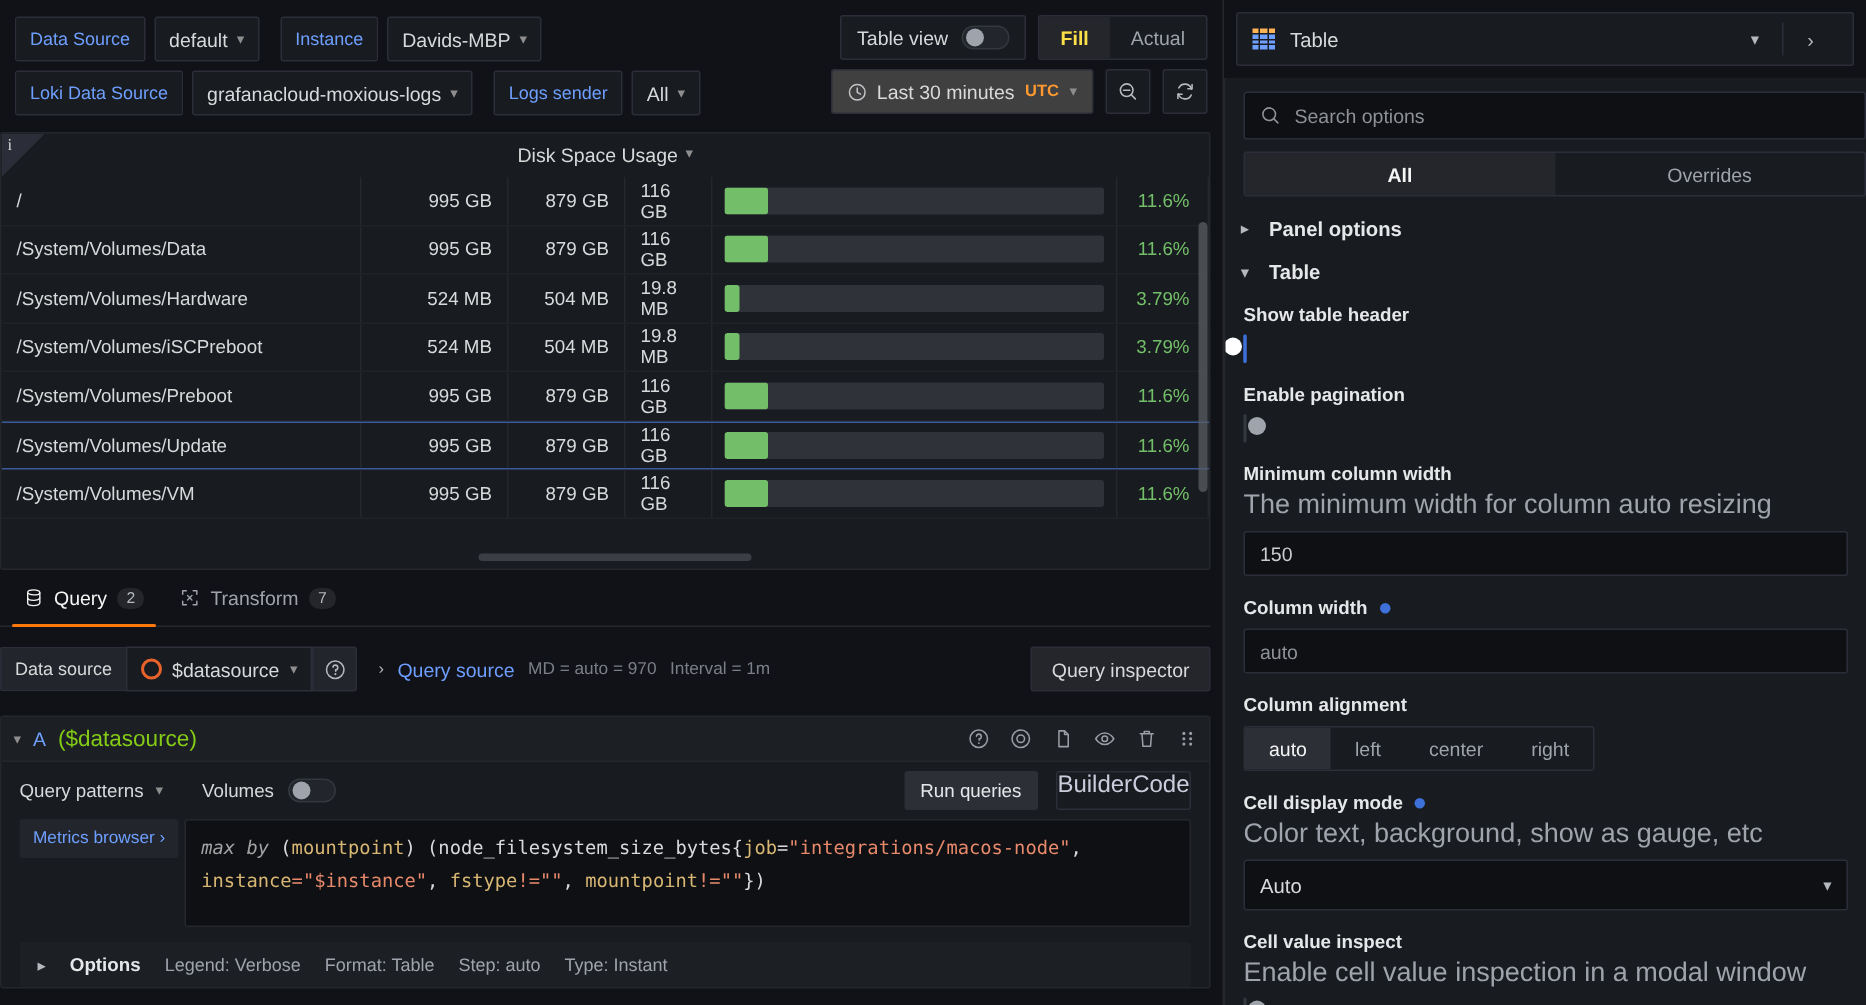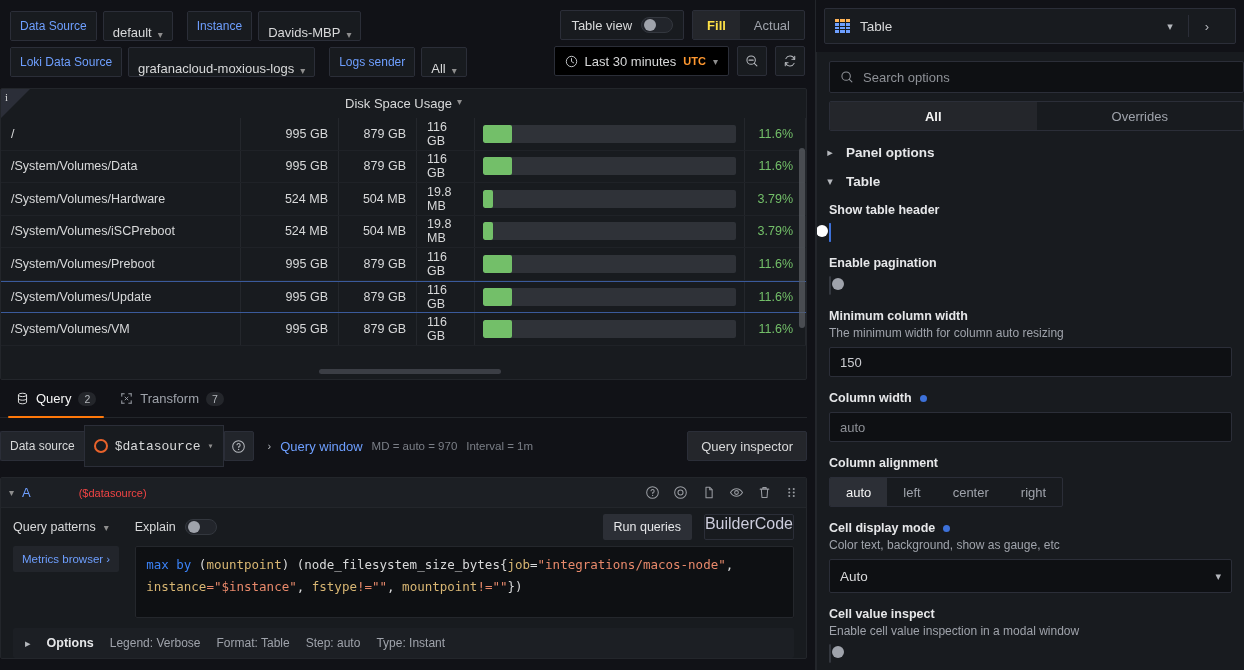--- a/index.html
+++ b/index.html
@@ -13,39 +13,39 @@
   .app { display: flex; width: 1244px; height: 670px; }
 
   
   .left { width: 815px; height: 670px; display: flex; flex-direction: column; background: #111217; }
 
   
   .toolbar { padding: 10px 10px 0 10px; }
   .toolbar-row { display: flex; align-items: center; height: 32px; margin-bottom: 4px; position: relative; }
   .varbox { display: flex; align-items: center; height: 30px; border: 1px solid #2b2e38; border-radius: 2px; background: #181b1f; }
   .varlabel { color: #6e9fff; font-size: 12px; font-weight: 500; padding: 0 9px; height: 28px; display:flex; align-items:center; background:#181b1f; }
-  .varsel { display:flex; align-items:flex-end; gap:6px; height: 30px; border: 1px solid #2b2e38; border-radius: 2px;
+  .varsel { display:flex; align-items:center; gap:6px; height: 30px; border: 1px solid #2b2e38; border-radius: 2px;
             background: #181b1f; color: #d8d9da; font-size: 13px; padding: 0 9px; margin-left: 6px; }
   .chev { color: #8e8e8e; font-size: 10px; }
   .spacerpx { width: 14px; }
 
   .right-tools { position: absolute; right: 0; top: 0; display: flex; align-items: center; gap: 8px; }
   .tableview-box { display:flex; align-items:center; gap:9px; height:30px; padding: 0 10px;
       border:1px solid #2b2e38; border-radius:2px; background:#181b1f; font-size:13px; color:#d8d9da;justify-content:flex-end;}
   .switch { width: 32px; height: 16px; border-radius: 9px; background: #22252b; border:1px solid #33373e; position: relative; }
   .switch .knob { position:absolute; width:12px; height:12px; border-radius:50%; background:#9fa3ab; top:1px; left:2px; }
   .switch.on { background:#3d71d9; border-color:#3d71d9; }
   .switch.on .knob { left: auto; right: 2px; background: #fff; }
 
   .seg { display:flex; border:1px solid #2b2e38; border-radius:2px; overflow:hidden; height:30px; background:#181b1f;}
   .seg > div { padding: 0 14px; display:flex; align-items:center; font-size:13px; color:#9fa3ab; }
   .seg > div.active { background:#24262b; color:#fde047; font-weight:700; }
 
   .timebox { display:flex; align-items:center; gap:7px; height:30px; padding:0 10px; border:1px solid #2b2e38;
-      border-radius:2px; background:#000000; font-size:13px; color:#d8d9da; }
+      border-radius:2px; background:#404040; font-size:13px; color:#d8d9da; }
   .utc { color:#ff9830; font-size:11px; font-weight:700; }
   .iconbtn { width:30px; height:30px; border:1px solid #2b2e38; border-radius:2px; background:#181b1f;
       display:flex; align-items:center; justify-content:center; color:#b5b8bd; }
 
   
   .panel { margin: 6px 8px 0 0; background:#181b1f; border:1px solid #23262b; border-radius:2px;
            height: 292px; display:flex; flex-direction:column; overflow:hidden; position: relative; }
   .panel-head { height: 29px; display:flex; align-items:center; justify-content:center; position:relative; flex:0 0 29px; }
   .panel-title { font-size:13px; font-weight:500; color:#d8d9da; display:flex; align-items:flex-start; gap:5px; }
   .info-corner { position:absolute; left:0; top:0; width:0; height:0; border-top: 29px solid #2b2e38; border-right: 29px solid transparent; }
@@ -73,50 +73,50 @@
   .qtabs { display:flex; align-items:flex-end; height:38px; border-bottom:1px solid #23262b; margin-right:8px; padding-left:4px; }
   .qtab { display:flex; align-items:center; gap:7px; padding:0 12px; height:37px; font-size:13px; color:#9fa3ab; position:relative; }
   .qtab.active { color:#f5f5f5; font-weight:500; }
   .qtab.active:after { content:""; position:absolute; left:4px; right:4px; bottom:-1px; height:2px; background:#ff780a; border-radius:2px; }
   .badge { background:#24262b; color:#b5b8bd; border-radius:9px; font-size:10.5px; padding:1px 6px; min-width:17px; text-align:center; }
 
   
   .qopt-row { display:flex; align-items:center; height:38px; margin: 9px 8px 0 0; gap:0; }
   .ds-label { background:#22252b; border:1px solid #2b2e38; border-right:none; border-radius:2px 0 0 2px;
       font-size:12px; font-weight:500; color:#d8d9da; padding:0 9px; height:30px; display:flex; align-items:center; }
-  .ds-picker { display:flex; align-items:center; gap:7px; height:42px; border:1px solid #2b2e38; background:#181b1f;
-      padding:0 9px; font-size:13px; color:#d8d9da;font-family:Liberation Mono, monospace; }
+  .ds-picker { display:flex; align-items:center; gap:7px; height:30px; border:1px solid #2b2e38; background:#181b1f;
+      padding:0 9px; font-size:13px; color:#d8d9da; }
   .ds-logo { width:14px; height:14px; border-radius:50%; border:2px solid #e8622b; }
   .help-btn { width:30px; height:30px; border:1px solid #2b2e38; background:#22252b; border-radius:0 2px 2px 0;
       display:flex; align-items:center; justify-content:center; color:#b5b8bd; font-size:12px; }
   .qopts { display:flex; align-items:center; gap:9px; margin-left:14px; font-size:12.5px; }
   .qopts .caret { color:#b5b8bd; font-size:11px; }
   .qopts .blue { color:#6e9fff; font-weight:500; font-size:13px; }
   .qopts .dim { color:#7b7f87; font-size:11.5px; }
   .qinspect { margin-left:auto; height:30px; padding:0 13px; background:#24262b; border:1px solid #2b2e38;
       border-radius:2px; display:flex; align-items:center; font-size:13px; font-weight:500; color:#d8d9da; }
 
   
   .qcard { margin: 12px 8px 0 0; border:1px solid #23262b; border-radius:2px; background:#181b1f; overflow:hidden; }
   .qcard-head { height:30px; background:#1c1f24; display:flex; align-items:center; padding:0 8px; gap:8px; border-bottom:1px solid #23262b;}
   .qname { color:#6e9fff; font-size:13px; font-weight:500; }
-  .qds { color:#ef4444; font-size:11px;margin-left:40px; }
+  .qds { color:#84cc16; font-size:15px; }
   .qhead-icons { margin-left:auto; display:flex; align-items:center; gap:13px; color:#9a9da3; }
   .qcard-tools { height:38px; display:flex; align-items:center; padding:0 12px; gap:0; }
   .qpatterns { display:flex; align-items:center; gap:8px; font-size:12.5px; color:#d8d9da; }
   .explain { display:flex; align-items:center; gap:9px; font-size:12.5px; color:#d8d9da; margin-left:26px; }
   .runq { margin-left:auto; height:26px; padding:0 11px; background:#2c2f36; border-radius:2px; font-size:12.5px;
       color:#e6e7e9; display:flex; align-items:center; font-weight:500; }
   .bcseg { display:flex; margin-left:12px; border:1px solid #2b2e38; border-radius:2px; height:26px; overflow:hidden; }
-  .code-row { display:flex; margin: 0 12px 0 12px; gap:16px; }
+  .code-row { display:flex; margin: 0 12px 0 12px; gap:4px; }
   .mbrowser { background:#22252b; border-radius:2px; color:#6e9fff; font-size:11.5px; padding:6px 9px;
       height:26px; display:flex; align-items:center; white-space:nowrap; align-self:flex-start; }
   .codearea { flex:1; background:#0e1013; border:1px solid #24272c; border-radius:2px; padding:7px 10px;
       font-family:"DejaVu Sans Mono", monospace; font-size:12.5px; line-height:1.75; min-height:72px; }
-  .k-fn { color:#3b82f6; }
+  .k-fn { color:#a3a3a3;font-style:italic; }
   .k-lbl { color:#d8b673; }
   .k-str { color:#e8896b; }
   .k-pl { color:#d8d9da; }
   .opts-row { margin: 10px 12px 0 12px; background:#1c1f24; border-radius:2px; height:30px;
       display:flex; align-items:center; gap:16px; padding:0 12px; }
   .opts-row .caret { color:#b5b8bd; font-size:11px; }
   .opts-row .lbl { font-size:12.5px; font-weight:700; color:#e6e7e9; }
   .opts-row .meta { font-size:12px; color:#9fa3ab; }
 
   
@@ -142,21 +142,21 @@
   .ab-seg > div.active { background:#24262b; color:#f5f5f5; font-weight:700; }
   .ab-seg > div:first-child { max-width:214px; }
 
   .sect { display:flex; align-items:center; gap:11px; padding: 14px 12px 0 8px; }
   .sect .car { color:#b5b8bd; font-size:11px; width:10px; text-align:center;}
   .sect .t { font-size:13.5px; font-weight:700; color:#e6e7e9; }
 
   .opt { padding: 14px 12px 0 12px; }
   .opt .name { font-size:12.5px; font-weight:700; color:#e6e7e9; display:flex; align-items:center; gap:8px; }
   .dot { width:7px; height:7px; border-radius:50%; display:inline-block; }
-  .opt .desc { font-size:12px; color:#9fa3ab; margin-top:3px; }
+  .opt .desc { font-size:18px; color:#9fa3ab; margin-top:3px; }
   .opt .ctl { margin-top:7px; }
   .inputbox { height:30px; border:1px solid #2b2e38; border-radius:2px; background:#0e1013;
       display:flex; align-items:center; padding:0 10px; font-size:13px; color:#cbccd0; }
   .inputbox.ph { color:#8e9197; }
   .selectbox { height:34px; border:1px solid #2b2e38; border-radius:2px; background:#0e1013;
       display:flex; align-items:center; padding:0 10px; font-size:13.5px; color:#d8d9da; }
   .selectbox .c { margin-left:auto; color:#b5b8bd; font-size:11px; }
   .align-seg { display:flex; height:30px; border:1px solid #2b2e38; border-radius:2px; width:max-content; overflow:hidden; }
   .align-seg > div { padding:0 16px; display:flex; align-items:center; font-size:13px; color:#9fa3ab; }
   .align-seg > div.active { background:#2c2f36; color:#f5f5f5; }
@@ -375,21 +375,21 @@
       </span>
       <span class="help-btn">
         <svg width="15" height="15" viewBox="0 0 16 16">
           <circle cx="8" cy="8" r="6.2" fill="none" stroke="#b5b8bd" stroke-width="1.1"></circle>
           <path d="M6.4 6.2a1.7 1.7 0 1 1 1.9 1.9v1" fill="none" stroke="#b5b8bd" stroke-width="1.1" stroke-linecap="round"></path>
           <circle cx="8.1" cy="11.1" r=".75" fill="#b5b8bd"></circle>
         </svg>
       </span>
       <span class="qopts">
         <span class="caret">›</span>
-        <span class="blue">Query window</span>
+        <span class="blue">Query source</span>
         <span class="dim">MD = auto = 970</span>
         <span class="dim">Interval = 1m</span>
       </span>
       <span class="qinspect">Query inspector</span>
     </div>
 
     <div class="qcard">
       <div class="qcard-head">
         <span class="chev">▾</span>
         <span class="qname">A</span>
@@ -427,21 +427,21 @@
           </svg>
         </span>
       </div>
 
       <div class="qcard-tools">
         <span class="qpatterns">
           <span>Query patterns</span>
           <span class="chev">▾</span>
         </span>
         <span class="explain">
-          <span>Explain</span>
+          <span>Volumes</span>
           <span class="switch">
               <span class="knob"></span>
             </span>
         </span>
         <span class="runq">Run queries</span>
         <span class="bcseg">
           <span>Builder</span>
           <span class="active">Code</span>
         </span>
       </div>

